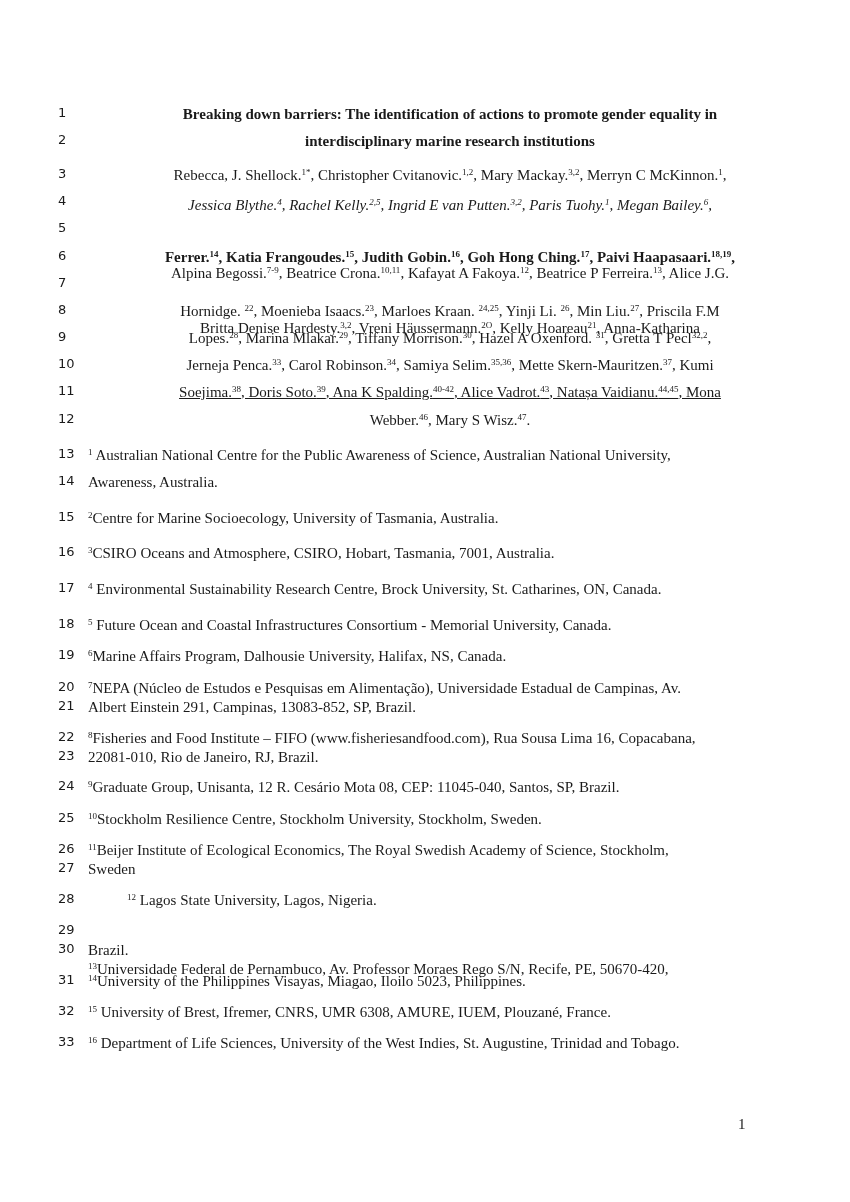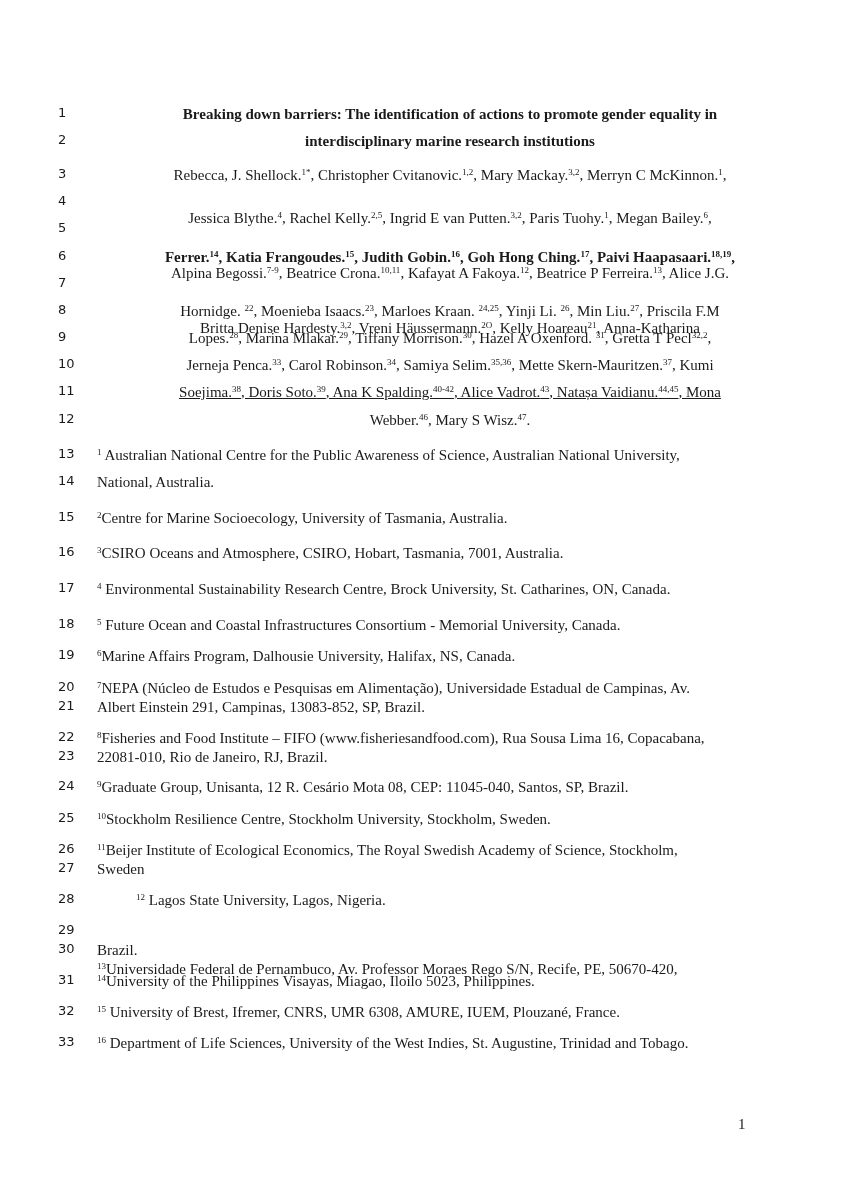--- a/index.html
+++ b/index.html
@@ -1,21 +1,21 @@
 <!DOCTYPE html>
 <html><head>
   <meta charset="utf-8">
   <style>
     html, body { margin: 0; padding: 0; background: #ffffff; }
     body { width: 850px; height: 1202px; position: relative; overflow: hidden; font-family: "Liberation Serif", serif; color: #1a1a1a; }
     .page { position: absolute; left: 0; top: 0; width: 850px; height: 1202px; }
     .ln { position: absolute; left: 58px; width: 30px; font-family: "DejaVu Sans", sans-serif; font-size: 13px; color: #1a1a1a; }
     .line { position: absolute; font-size: 15px; white-space: nowrap; line-height: 18px; }
     .center { left: 103px; width: 694px; text-align: center; }
-    .left { left: 97px; }
+    .left { left: 88px; }
     .title { font-weight: bold; }
     sup { font-size: 9px; vertical-align: 5px; line-height: 0; }
     .pagenum { position: absolute; left: 738px; top: 1116px; font-size: 15px; }
   </style>
 </head>
 <body>
 
 <div class="page">
   <div id="line-numbers">
       <div class="ln" style="top: 105px;">1</div>
@@ -51,33 +51,33 @@
       <div class="ln" style="top: 972px;">31</div>
       <div class="ln" style="top: 1003px;">32</div>
       <div class="ln" style="top: 1034px;">33</div>
     </div>
   <div id="title">
       <div class="line center title" style="top: 105px;">Breaking down barriers: The identification of actions to promote gender equality in</div>
       <div class="line center title" style="top: 132px;">interdisciplinary marine research institutions</div>
     </div>
   <div id="authors">
       <div class="line center" style="top: 166px;">Rebecca, J. Shellock.<sup>1*</sup>, Christopher Cvitanovic.<sup>1,2</sup>, Mary Mackay.<sup>3,2</sup>, Merryn C McKinnon.<sup>1</sup>,</div>
-      <div class="line center" style="top: 209px;">Jessica Blythe.<sup>4</sup>, Rachel Kelly.<sup>2,5</sup>, Ingrid E van Putten.<sup>3,2</sup>, Paris Tuohy.<sup>1</sup>, Megan Bailey.<sup>6</sup>,</div>
+      <div class="line center" style="top: 196px; font-style: italic;">Jessica Blythe.<sup>4</sup>, Rachel Kelly.<sup>2,5</sup>, Ingrid E van Putten.<sup>3,2</sup>, Paris Tuohy.<sup>1</sup>, Megan Bailey.<sup>6</sup>,</div>
       <div class="line center" style="top: 220px; margin-top: 44px;">Alpina Begossi.<sup>7-9</sup>, Beatrice Crona.<sup>10,11</sup>, Kafayat A Fakoya.<sup>12</sup>, Beatrice P Ferreira.<sup>13</sup>, Alice J.G.</div>
       <div class="line center" style="top: 248px; font-weight: bold;">Ferrer.<sup>14</sup>, Katia Frangoudes.<sup>15</sup>, Judith Gobin.<sup>16</sup>, Goh Hong Ching.<sup>17</sup>, Paivi Haapasaari.<sup>18,19</sup>,</div>
       <div class="line center" style="top: 275px; margin-top: 44px;">Britta Denise Hardesty.<sup>3,2</sup>, Vreni Häussermann.<sup>2O</sup>, Kelly Hoareau<sup>21</sup>, Anna-Katharina</div>
       <div class="line center" style="top: 302px;">Hornidge. <sup>22</sup>, Moenieba Isaacs.<sup>23</sup>, Marloes Kraan. <sup>24,25</sup>, Yinji Li. <sup>26</sup>, Min Liu.<sup>27</sup>, Priscila F.M</div>
       <div class="line center" style="top: 329px;">Lopes.<sup>28</sup>, Marina Mlakar.<sup>29</sup>, Tiffany Morrison.<sup>30</sup>, Hazel A Oxenford. <sup>31</sup>, Gretta T Pecl<sup>32,2</sup>,</div>
       <div class="line center" style="top: 356px;">Jerneja Penca.<sup>33</sup>, Carol Robinson.<sup>34</sup>, Samiya Selim.<sup>35,36</sup>, Mette Skern-Mauritzen.<sup>37</sup>, Kumi</div>
       <div class="line center" style="top: 383px; text-decoration: underline;">Soejima.<sup>38</sup>, Doris Soto.<sup>39</sup>, Ana K Spalding.<sup>40-42</sup>, Alice Vadrot.<sup>43</sup>, Natașa Vaidianu.<sup>44,45</sup>, Mona</div>
       <div class="line center" style="top: 411px;">Webber.<sup>46</sup>, Mary S Wisz.<sup>47</sup>.</div>
     </div>
   <div id="affiliations">
       <div class="line left" style="top: 446px;"><sup>1</sup> Australian National Centre for the Public Awareness of Science, Australian National University,</div>
-      <div class="line left" style="top: 473px;">National, Australia.</div>
+      <div class="line left" style="top: 473px;">Awareness, Australia.</div>
       <div class="line left" style="top: 509px;"><sup>2</sup>Centre for Marine Socioecology, University of Tasmania, Australia.</div>
       <div class="line left" style="top: 544px;"><sup>3</sup>CSIRO Oceans and Atmosphere, CSIRO, Hobart, Tasmania, 7001, Australia.</div>
       <div class="line left" style="top: 580px;"><sup>4</sup> Environmental Sustainability Research Centre, Brock University, St. Catharines, ON, Canada.</div>
       <div class="line left" style="top: 616px;"><sup>5</sup> Future Ocean and Coastal Infrastructures Consortium - Memorial University, Canada.</div>
       <div class="line left" style="top: 647px;"><sup>6</sup>Marine Affairs Program, Dalhousie University, Halifax, NS, Canada.</div>
       <div class="line left" style="top: 679px;"><sup>7</sup>NEPA (Núcleo de Estudos e Pesquisas em Alimentação), Universidade Estadual de Campinas, Av.</div>
       <div class="line left" style="top: 698px;">Albert Einstein 291, Campinas, 13083-852, SP, Brazil.</div>
       <div class="line left" style="top: 729px;"><sup>8</sup>Fisheries and Food Institute – FIFO (www.fisheriesandfood.com), Rua Sousa Lima 16, Copacabana,</div>
       <div class="line left" style="top: 748px;">22081-010, Rio de Janeiro, RJ, Brazil.</div>
       <div class="line left" style="top: 778px;"><sup>9</sup>Graduate Group, Unisanta, 12 R. Cesário Mota 08, CEP: 11045-040, Santos, SP, Brazil.</div>

